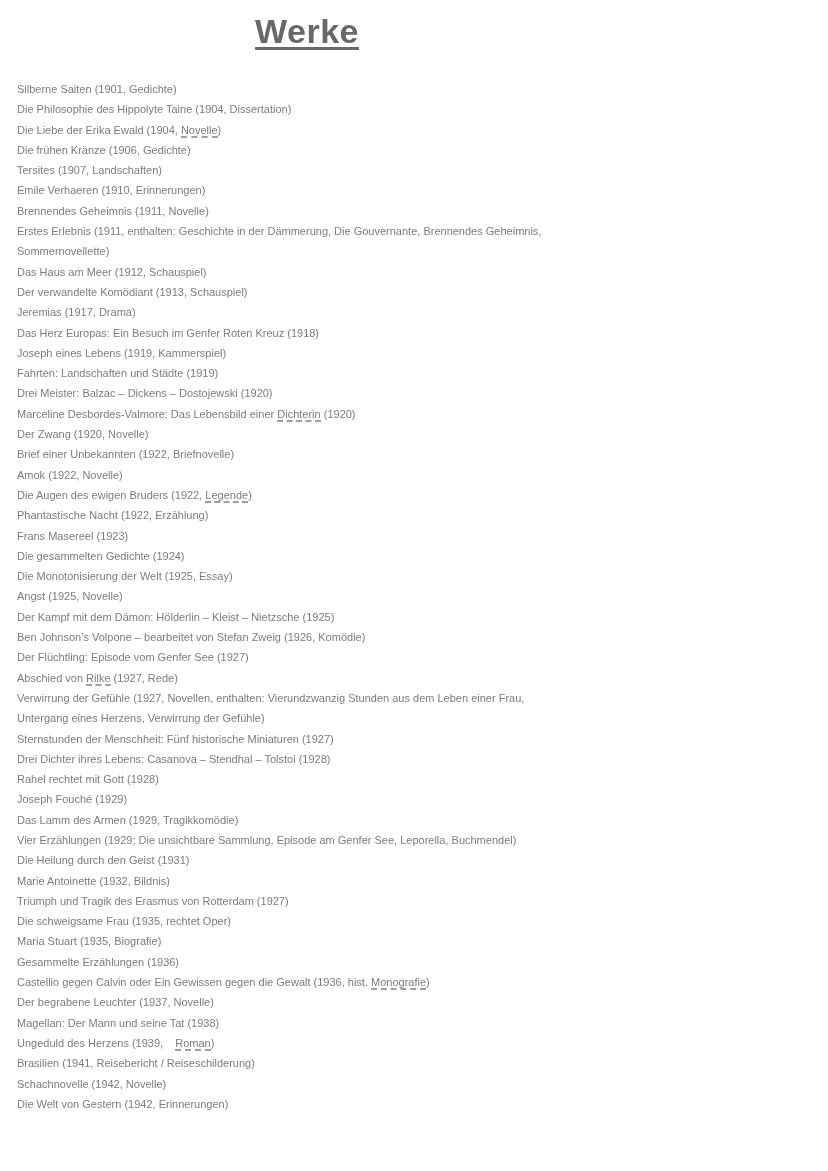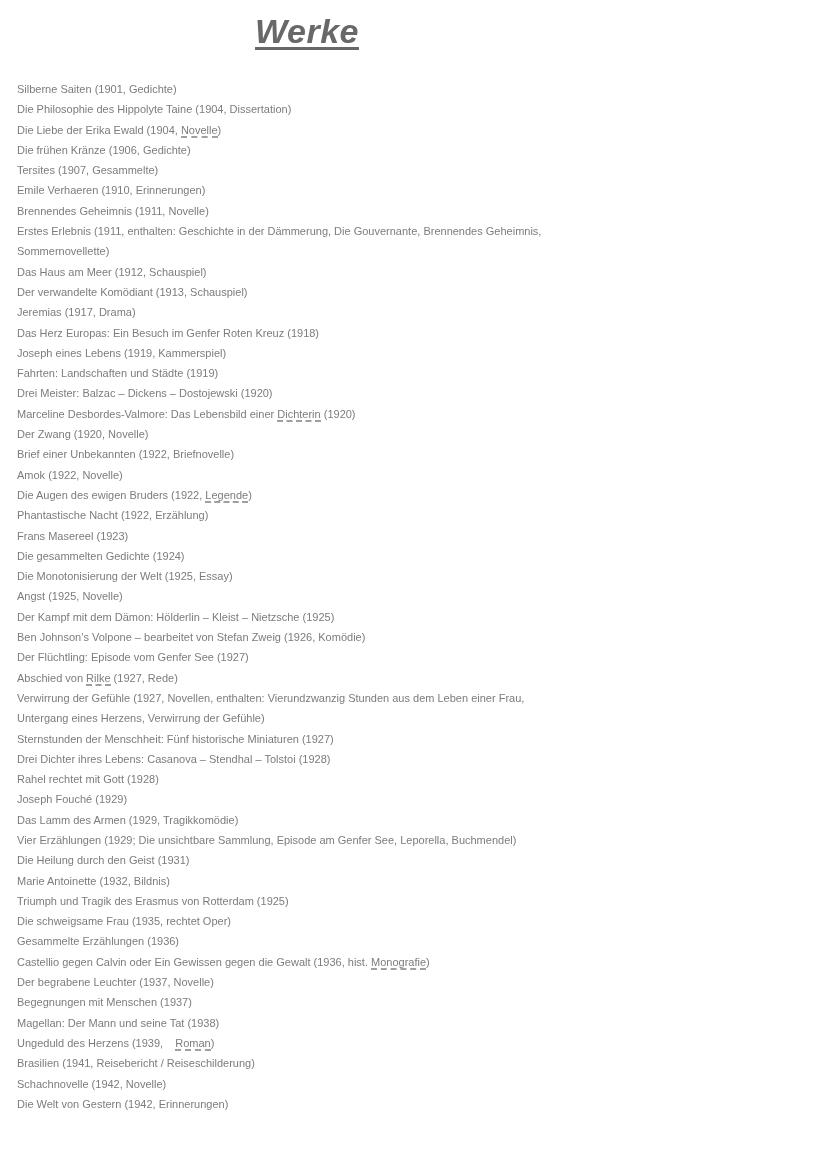--- a/index.html
+++ b/index.html
@@ -22,21 +22,20 @@
   .title-wrap {
     width: 614px;
     margin-top: 12px;
     text-align: center;
   }
   .title {
     display: inline-block;
     font-size: 34px;
     line-height: 39px;
     font-weight: bold;
-    font-style: italic;
     color: #686868;
     letter-spacing: 0.5px;
     text-decoration: underline;
     text-decoration-thickness: 2.5px;
     text-underline-offset: 4px;
   }
   .works {
     margin: 28px 0 0 17px;
     font-size: 11px;
     line-height: 20.3px;
@@ -69,21 +68,21 @@
       <div class="work">
         <div class="line">Die Philosophie des Hippolyte Taine (1904, Dissertation)</div>
       </div>
       <div class="work">
         <div class="line">Die Liebe der Erika Ewald (1904, <span class="sc" style="border-bottom-color: rgb(160, 160, 160);">Novelle</span>)</div>
       </div>
       <div class="work">
         <div class="line">Die frühen Kränze (1906, Gedichte)</div>
       </div>
       <div class="work">
-        <div class="line">Tersites (1907, Gesammelte)</div>
+        <div class="line">Tersites (1907, Landschaften)</div>
       </div>
       <div class="work">
         <div class="line">Emile Verhaeren (1910, Erinnerungen)</div>
       </div>
       <div class="work">
         <div class="line">Brennendes Geheimnis (1911, Novelle)</div>
       </div>
       <div class="work">
         <div class="line">Erstes Erlebnis (1911, enthalten: Geschichte in der Dämmerung, Die Gouvernante, Brennendes Geheimnis,</div>
         <div class="line">Sommernovellette)</div>
@@ -173,36 +172,36 @@
       <div class="work">
         <div class="line">Vier Erzählungen (1929; Die unsichtbare Sammlung, Episode am Genfer See, Leporella, Buchmendel)</div>
       </div>
       <div class="work">
         <div class="line">Die Heilung durch den Geist (1931)</div>
       </div>
       <div class="work">
         <div class="line">Marie Antoinette (1932, Bildnis)</div>
       </div>
       <div class="work">
-        <div class="line">Triumph und Tragik des Erasmus von Rotterdam (1925)</div>
+        <div class="line">Triumph und Tragik des Erasmus von Rotterdam (1927)</div>
       </div>
       <div class="work">
         <div class="line">Die schweigsame Frau (1935, rechtet Oper)</div>
       </div>
       <div class="work">
+        <div class="line">Maria Stuart (1935, Biografie)</div>
+      </div>
+      <div class="work">
         <div class="line">Gesammelte Erzählungen (1936)</div>
       </div>
       <div class="work">
         <div class="line">Castellio gegen Calvin oder Ein Gewissen gegen die Gewalt (1936, hist. <span class="sc" style="border-bottom-color: rgb(160, 160, 160);">Monografie</span>)</div>
       </div>
       <div class="work">
         <div class="line">Der begrabene Leuchter (1937, Novelle)</div>
-      </div>
-      <div class="work">
-        <div class="line">Begegnungen mit Menschen (1937)</div>
       </div>
       <div class="work">
         <div class="line">Magellan: Der Mann und seine Tat (1938)</div>
       </div>
       <div class="work">
         <div class="line">Ungeduld des Herzens (1939, <span class="sc" style="border-bottom-color: rgb(160, 160, 160); margin-left: 9px;">Roman</span>)</div>
       </div>
       <div class="work">
         <div class="line">Brasilien (1941, Reisebericht / Reiseschilderung)</div>
       </div>

